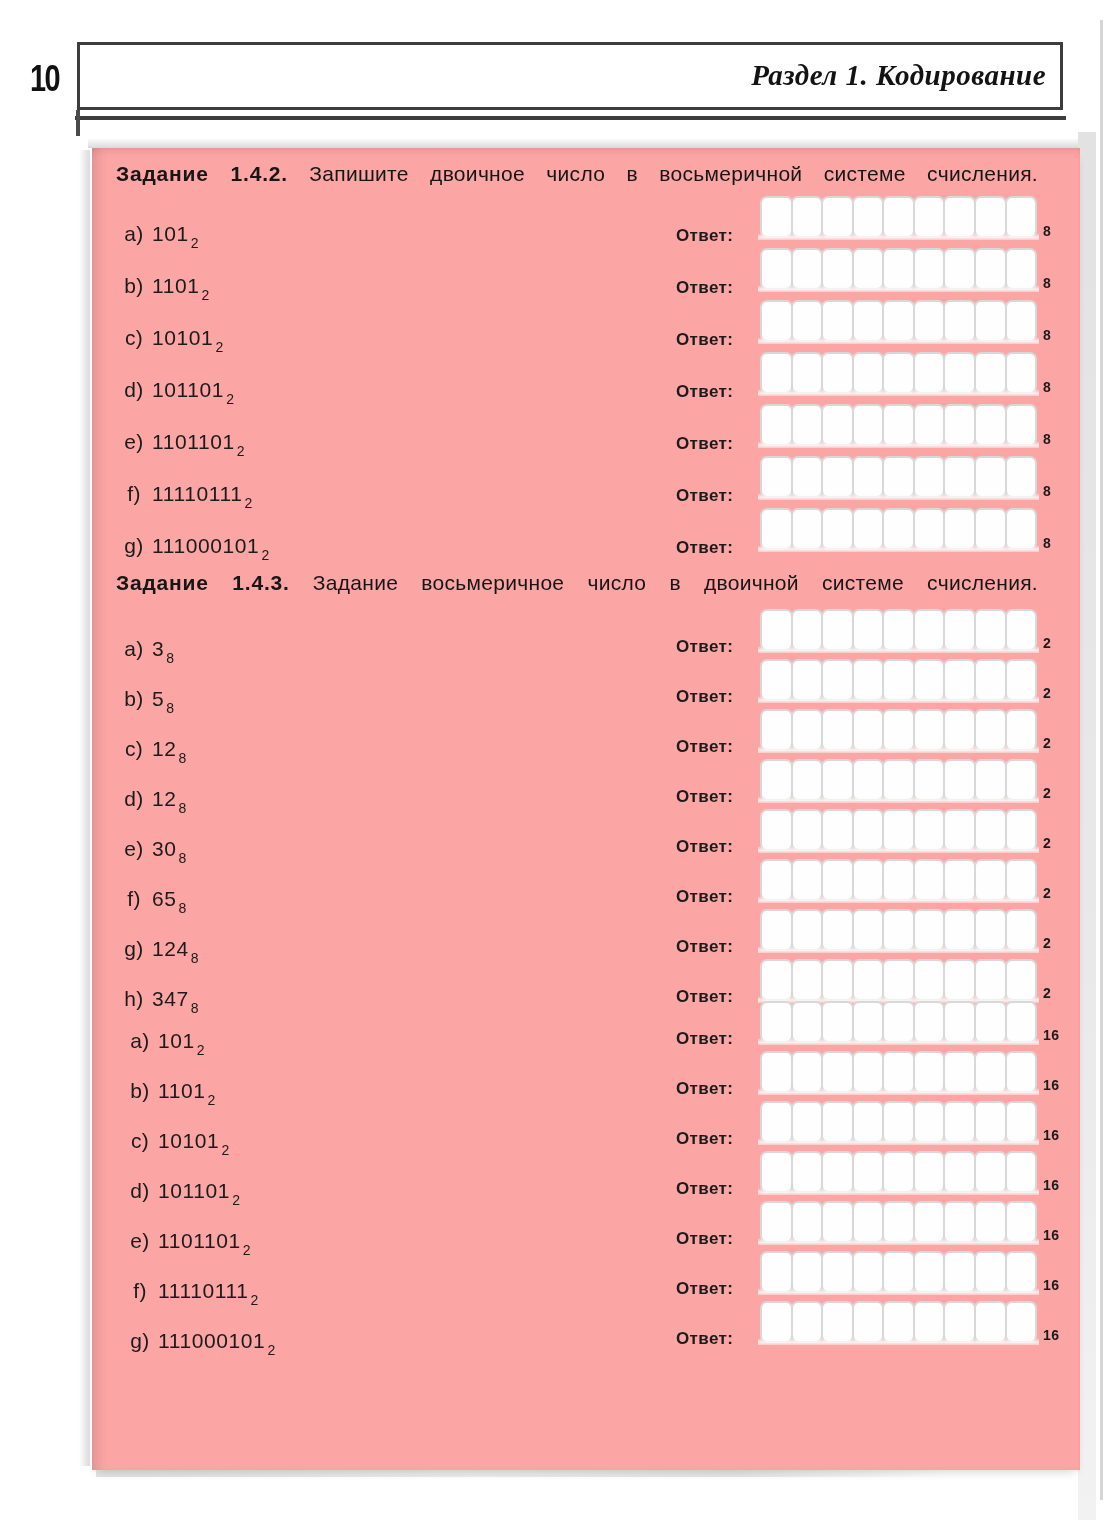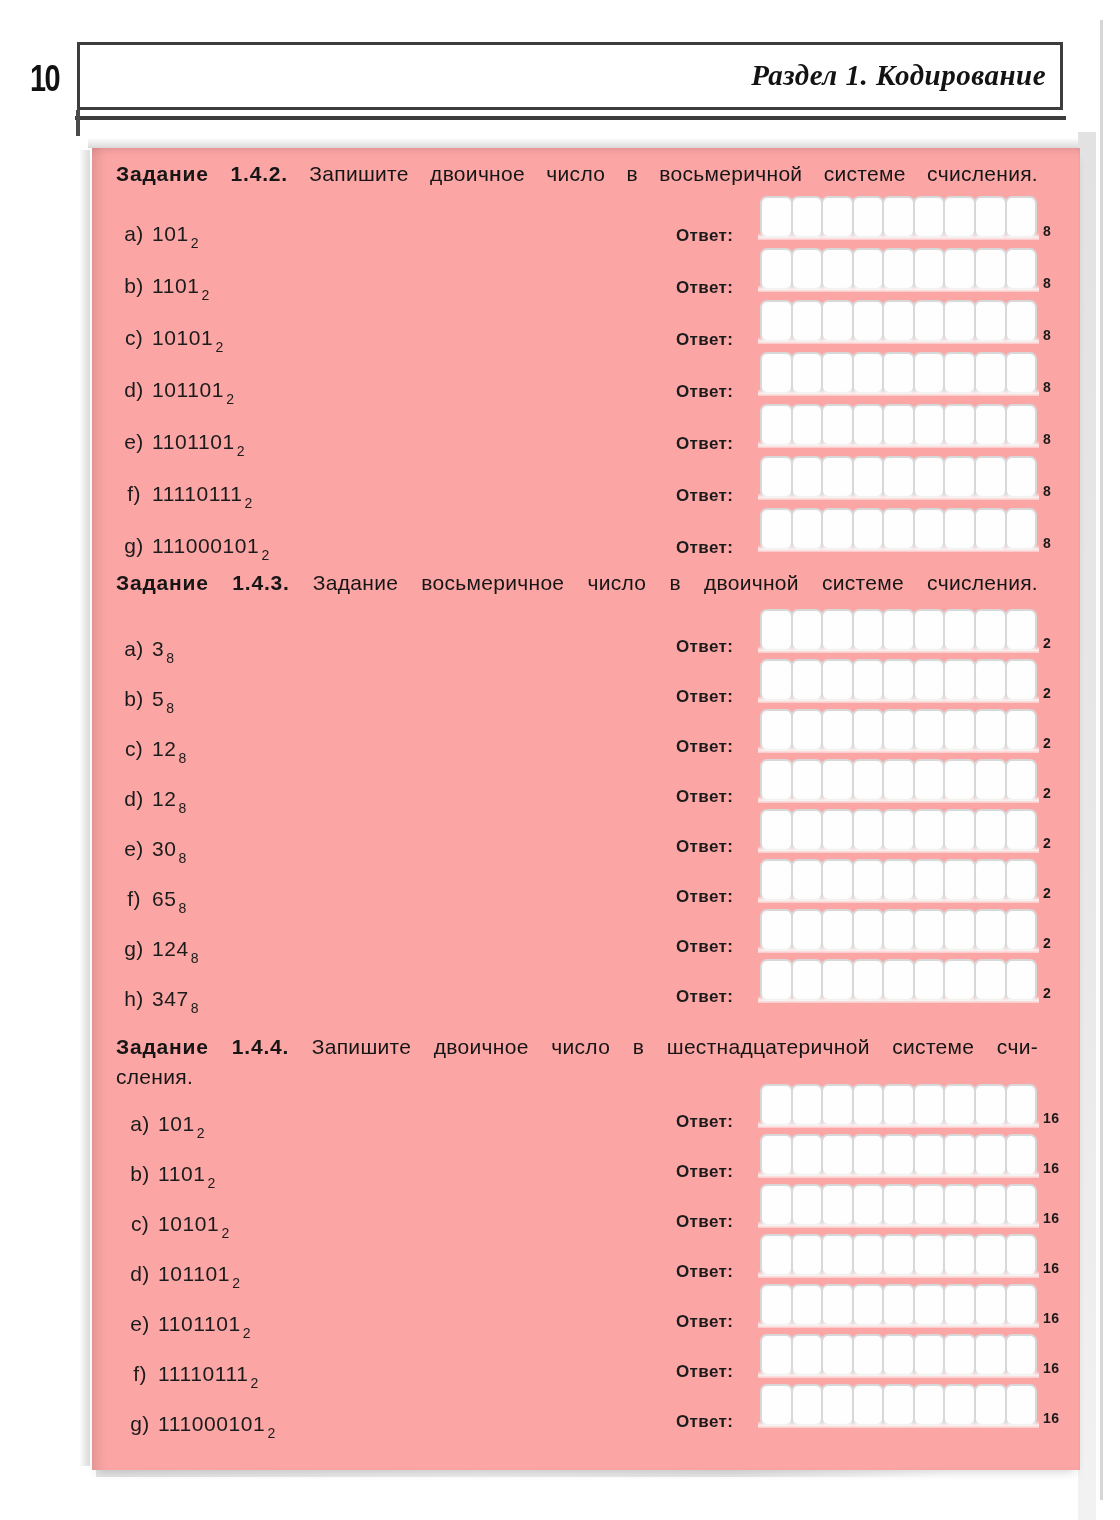--- a/index.html
+++ b/index.html
@@ -366,27 +366,20 @@
               <span class="cell"></span>
               <span class="cell"></span>
               <span class="cell"></span>
             </span>
             <sub class="abase">2</sub>
           </div>
         </div>
     </section>
 
     <section class="task t3">
-      <div class="task-heading">
-        <div class="line1">
-          <span class="task-no">Задание 1.4.4.</span>
-          <span class="task-rest">Запишите двоичное число в шестнадцатеричной системе счи-</span>
-        </div>
-        <div class="line2">сления.</div>
-      </div>
       <div class="rows">
           <div class="row">
             <div class="item"><span class="ilabel">a)</span><span class="ival">101</span><sub class="isub">2</sub></div>
             <span class="alabel">Ответ:</span>
             <span class="strip">
               <span class="cell"></span>
               <span class="cell"></span>
               <span class="cell"></span>
               <span class="cell"></span>
               <span class="cell"></span>

